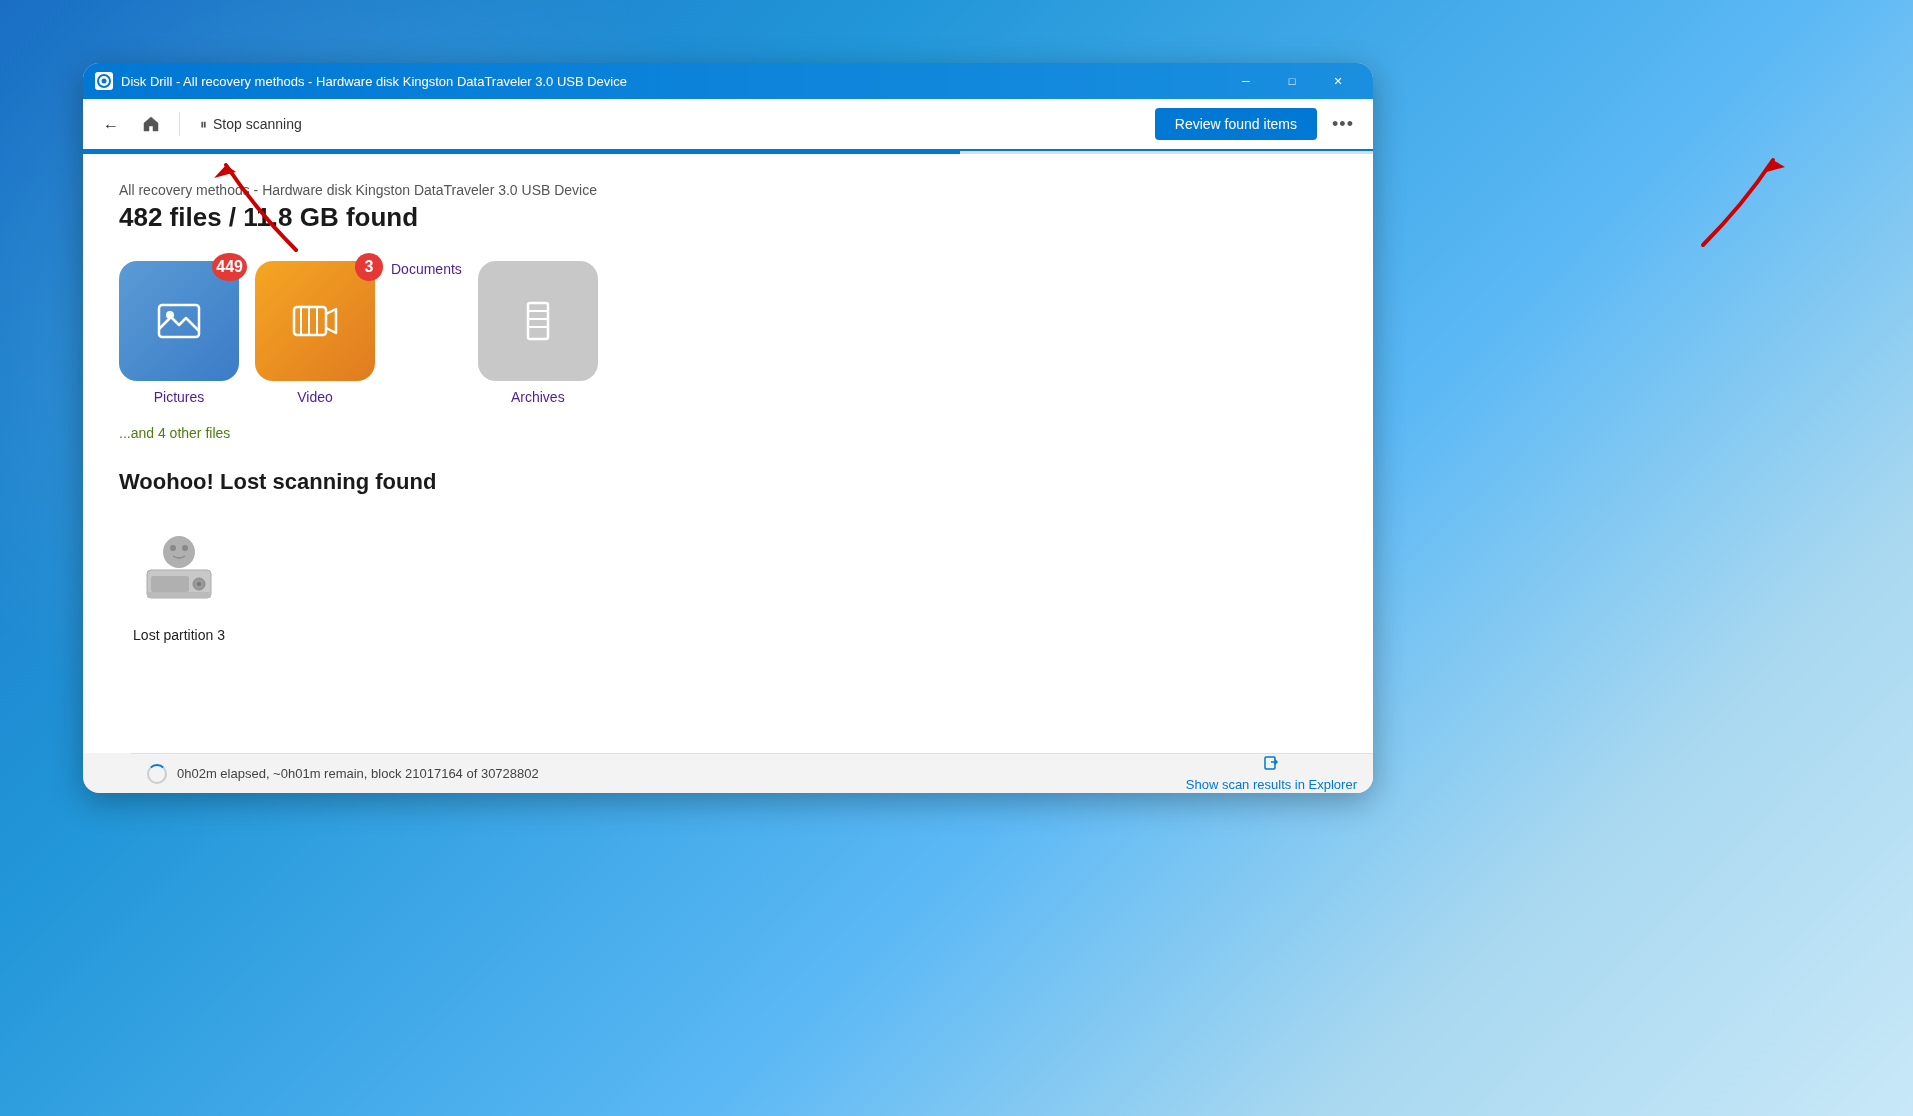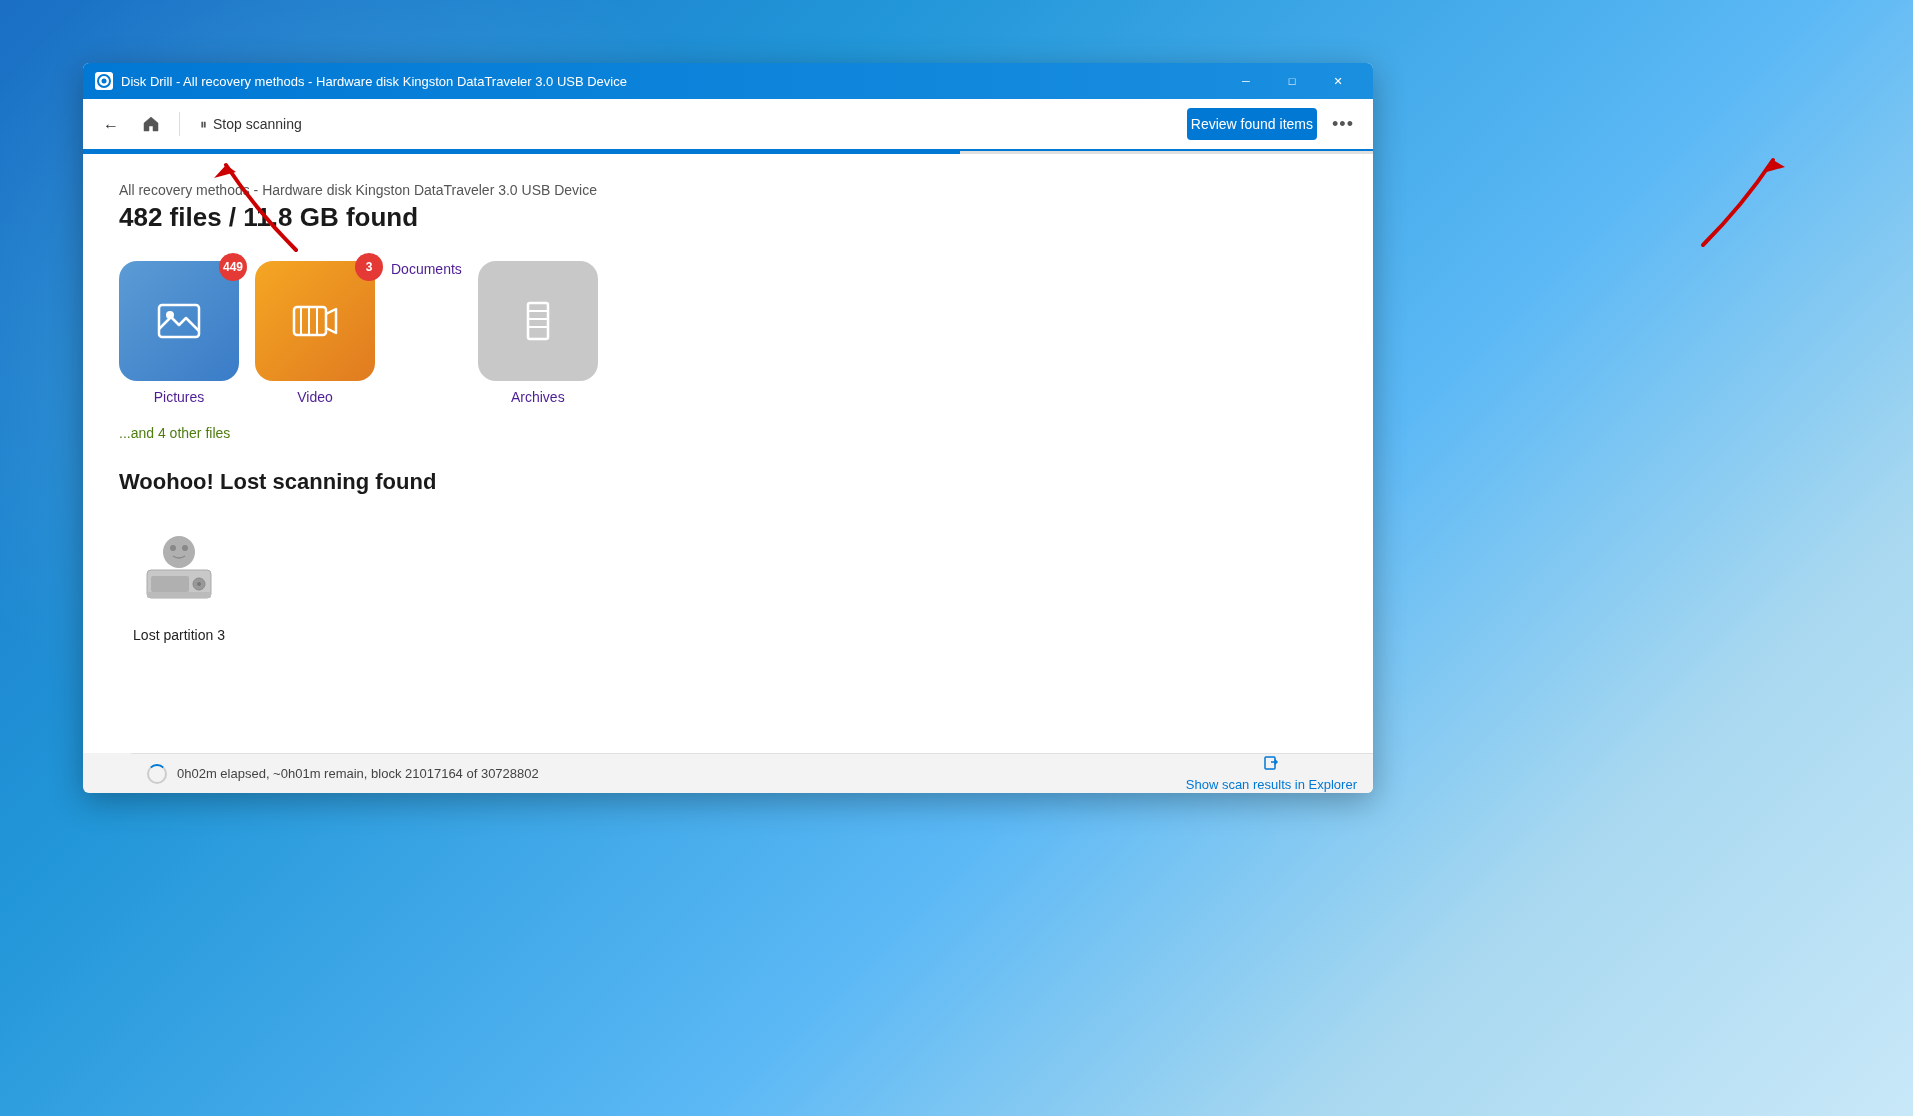--- a/index.html
+++ b/index.html
@@ -25,21 +25,21 @@
       pointer-events: none;
     }
 
     .window {
       position: absolute;
       top: 63px;
       left: 83px;
       width: 1290px;
       height: 730px;
       background: #f3f3f3;
-      border-radius: 6px;
+      border-radius: 16px;
       box-shadow: 0 8px 32px rgba(0,0,0,0.3);
       overflow: hidden;
       display: flex;
       flex-direction: column;
     }
 
     
     .title-bar {
       display: flex;
       align-items: center;
@@ -124,21 +124,21 @@
     .pause-icon {
       font-size: 14px;
       color: #555;
     }
     .toolbar-spacer { flex: 1; }
     .review-btn {
       background: #0078d4;
       color: #fff;
       border: none;
       border-radius: 4px;
-      padding: 8px 4px;
+      padding: 8px 20px;
       font-size: 14px;
       font-weight: 500;
       cursor: pointer;
     }
     .more-btn {
       display: flex;
       align-items: center;
       justify-content: center;
       width: 36px;
       height: 36px;
@@ -218,21 +218,21 @@
       top: -8px;
       right: -8px;
       background: #e53935;
       color: #fff;
       border-radius: 50%;
       min-width: 28px;
       height: 28px;
       display: flex;
       align-items: center;
       justify-content: center;
-      font-size: 12px;
+      font-size: 16px;
       font-weight: 700;
       padding: 0 4px;
     }
     .file-card-label {
       font-size: 14px;
       color: #4c1d95;
       text-align: center;
     }
 
     

